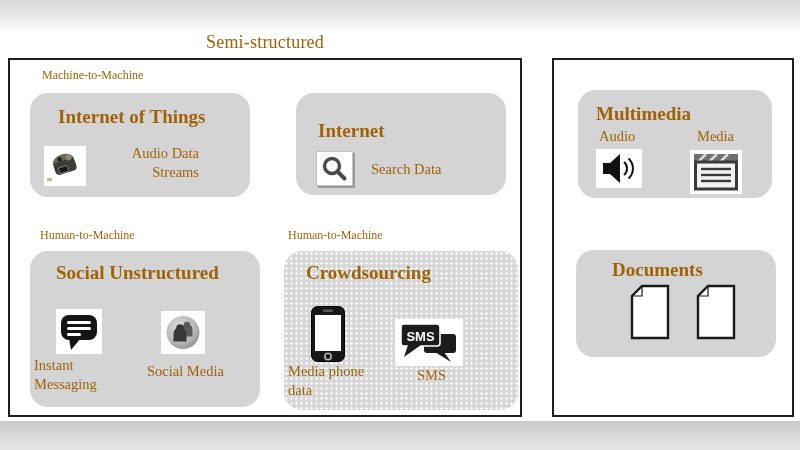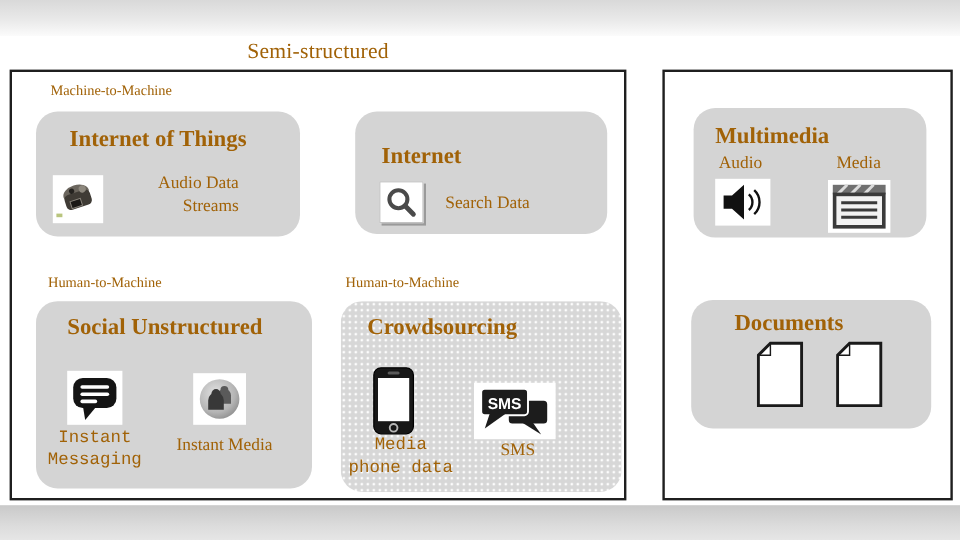--- a/index.html
+++ b/index.html
@@ -21,21 +21,21 @@
   .outer-box.unstr{left:552px;width:238px;height:355px;}
   .group-label{position:absolute;font-size:12px;white-space:nowrap;}
   .card{position:absolute;background:#d4d4d4;border-radius:18px;}
   .card.textured{
     background-color:#d7d7d7;
     background-image:radial-gradient(circle,rgba(255,255,255,.95) 1px,rgba(255,255,255,0) 1.4px);
     background-size:5px 5px;
   }
   .card-title{position:absolute;font-weight:bold;font-size:19px;white-space:nowrap;}
   .item-label{position:absolute;font-size:14.5px;line-height:19px;text-align:right;}
-  .center{text-align:center;font-family:Liberation Mono, monospace;}
+  .center{text-align:left;}
   .icon-tile{position:absolute;background:#fff;display:flex;align-items:center;justify-content:center;}
   .icon-tile.shadowed{border:1px solid #c2c2c2;box-shadow:2px 2px 0 #9a9a9a;}
   .bare-icon{position:absolute;}
   svg{display:block;}
 </style>
 </head>
 <body>
 
 <div id="stage">
 
@@ -103,21 +103,21 @@
           <stop offset="100%" stop-color="#8f8f8f"></stop>
         </radialGradient>
       </defs>
       <circle cx="20" cy="19.5" r="16.5" fill="url(#sphereGrad)"></circle>
       <circle cx="24" cy="12" r="3.3" fill="#5a5a5a"></circle>
       <path d="M18.5 16.5 a5.5 5.5 0 0 1 11 0 v7 h-11 z" fill="#5a5a5a"></path>
       <circle cx="17" cy="15" r="3.8" fill="#383838"></circle>
       <path d="M10.5 20.5 a6.5 6.5 0 0 1 13 0 v8 h-13 z" fill="#383838"></path>
     </svg>
   </div>
-  <div class="item-label" style="left:147px;top:362px;">Instant Media</div>
+  <div class="item-label" style="left:147px;top:362px;">Social Media</div>
 
   <div class="group-label" style="left:288px;top:228px;">Human-to-Machine</div>
 
   <div class="card textured" style="left:284px;top:251px;width:234px;height:159px;"></div>
   <div class="card-title" style="left:306px;top:262px;">Crowdsourcing</div>
 
   <div class="bare-icon" style="left:310px;top:305px;">
     <svg width="36" height="58" viewBox="0 0 36 58">
       <rect x="1.5" y="1.5" width="33" height="55" rx="6" fill="#171717" stroke="#000"></rect>
       <rect x="5" y="10" width="26" height="36" fill="#fff"></rect>

